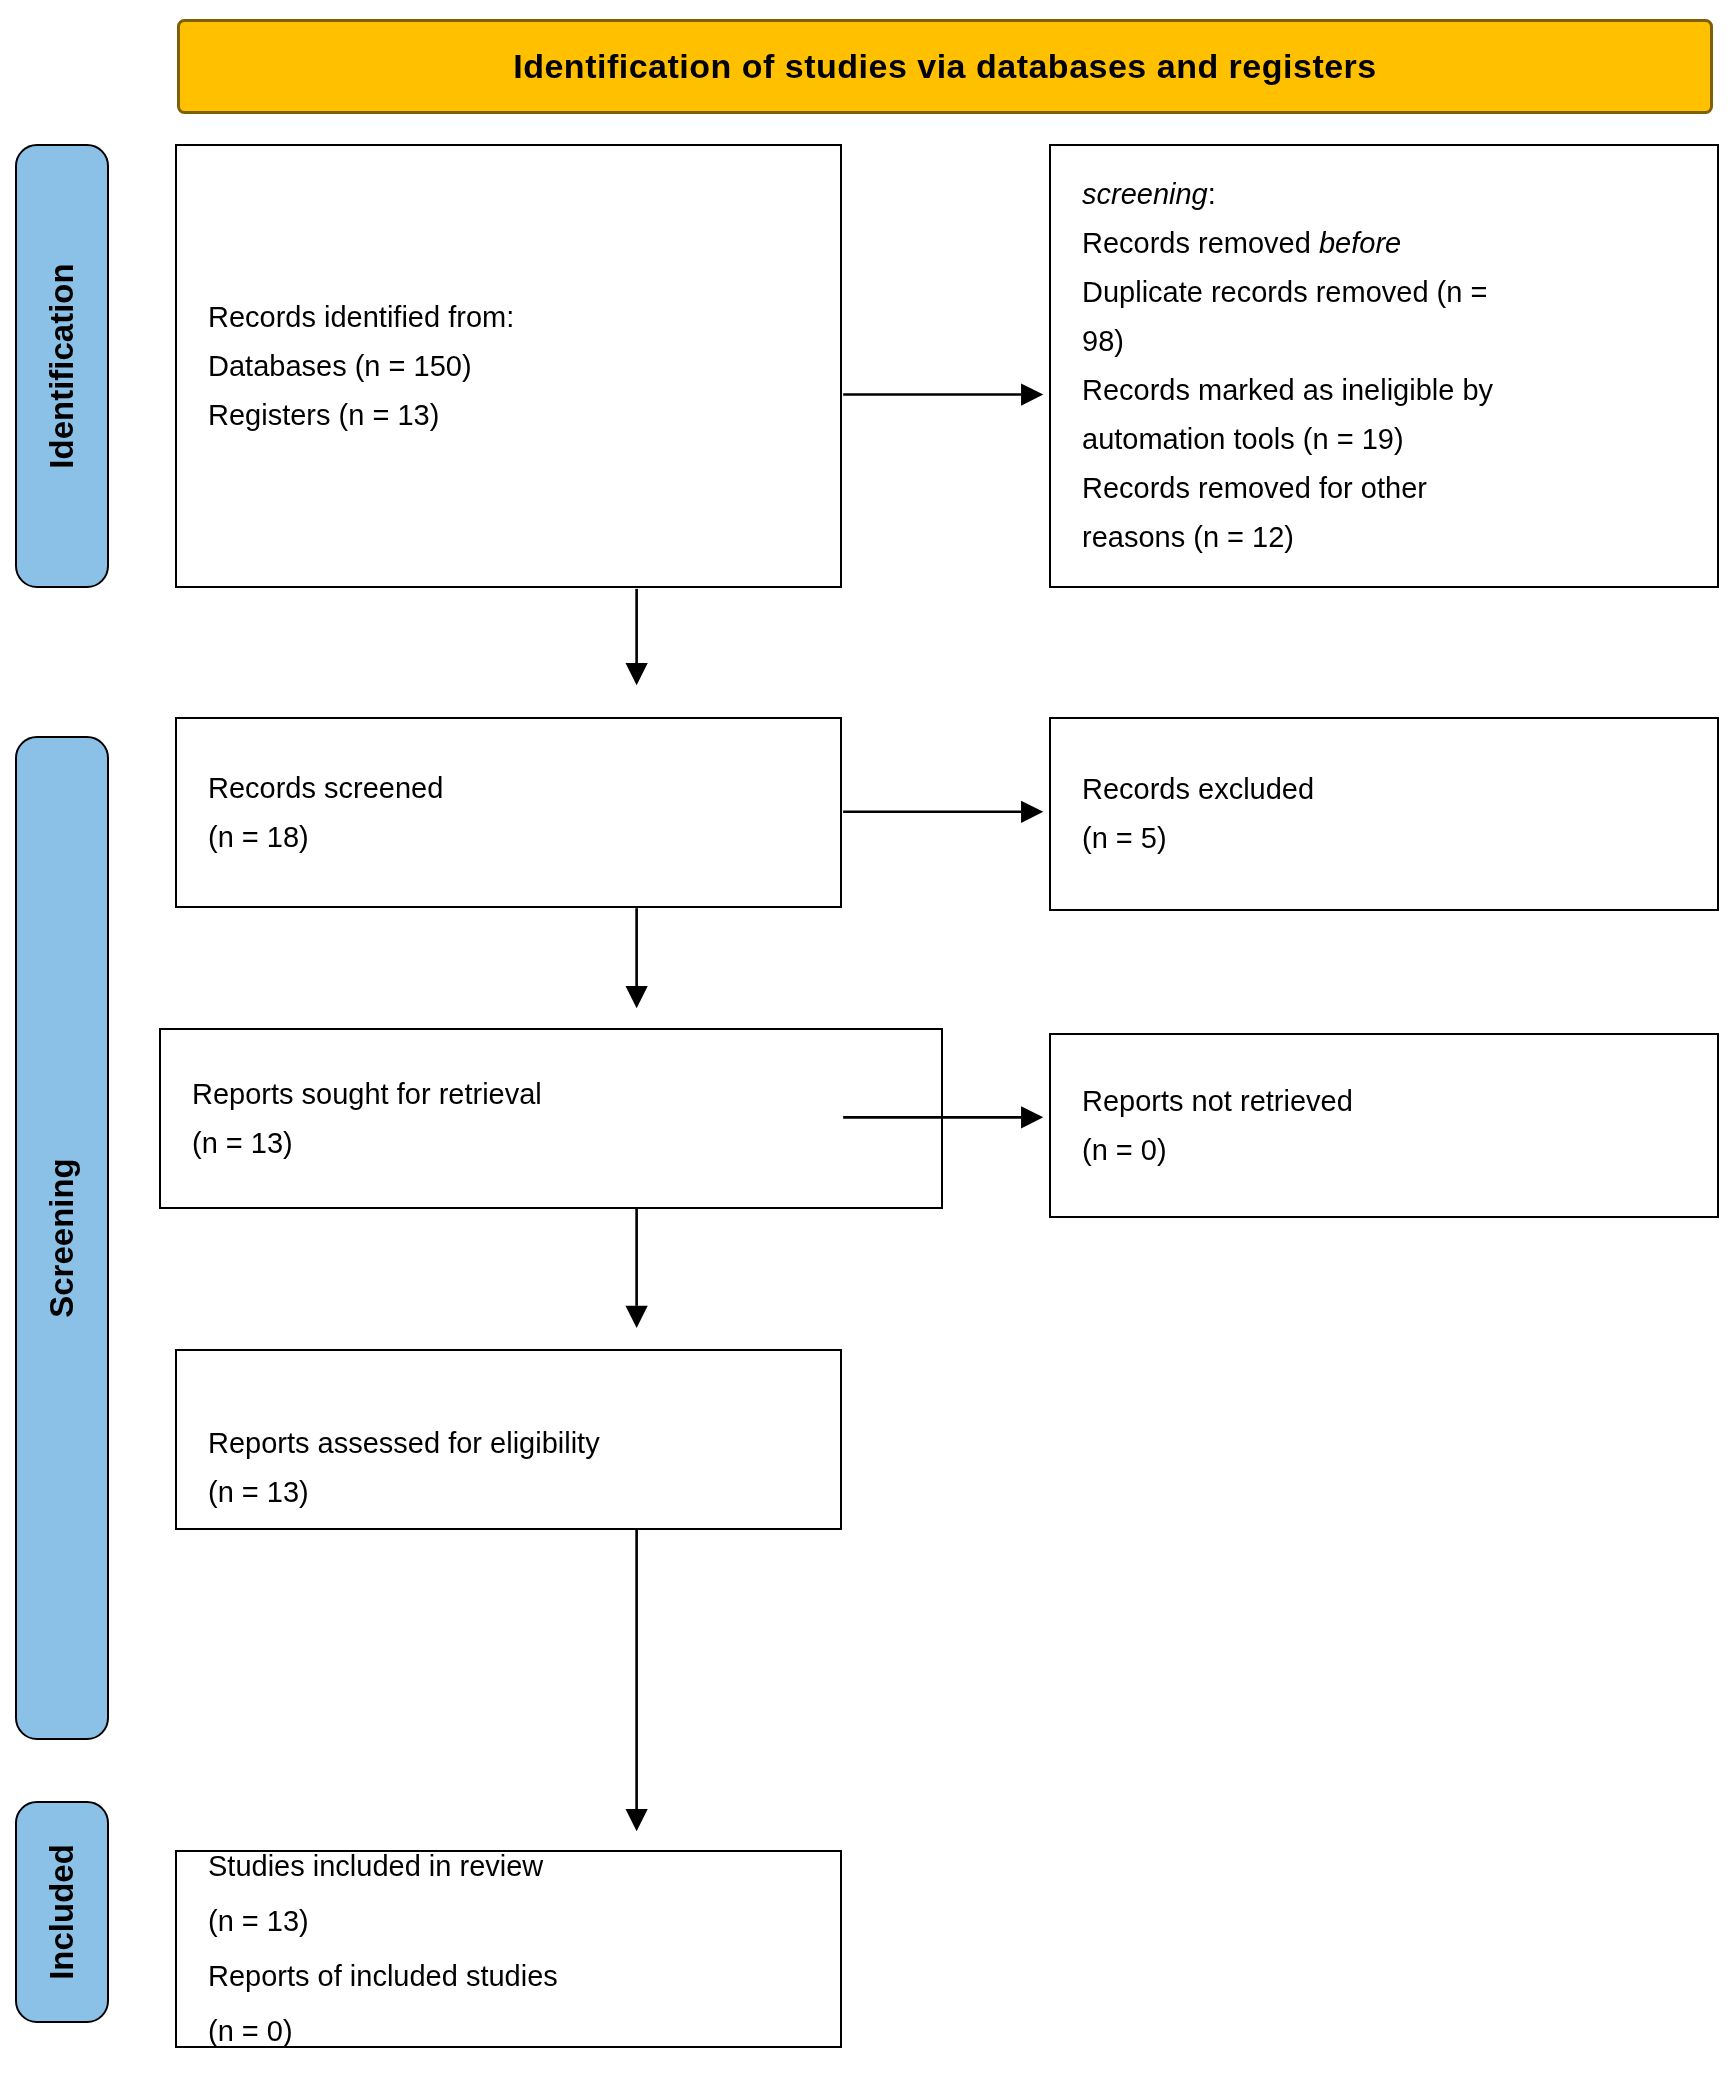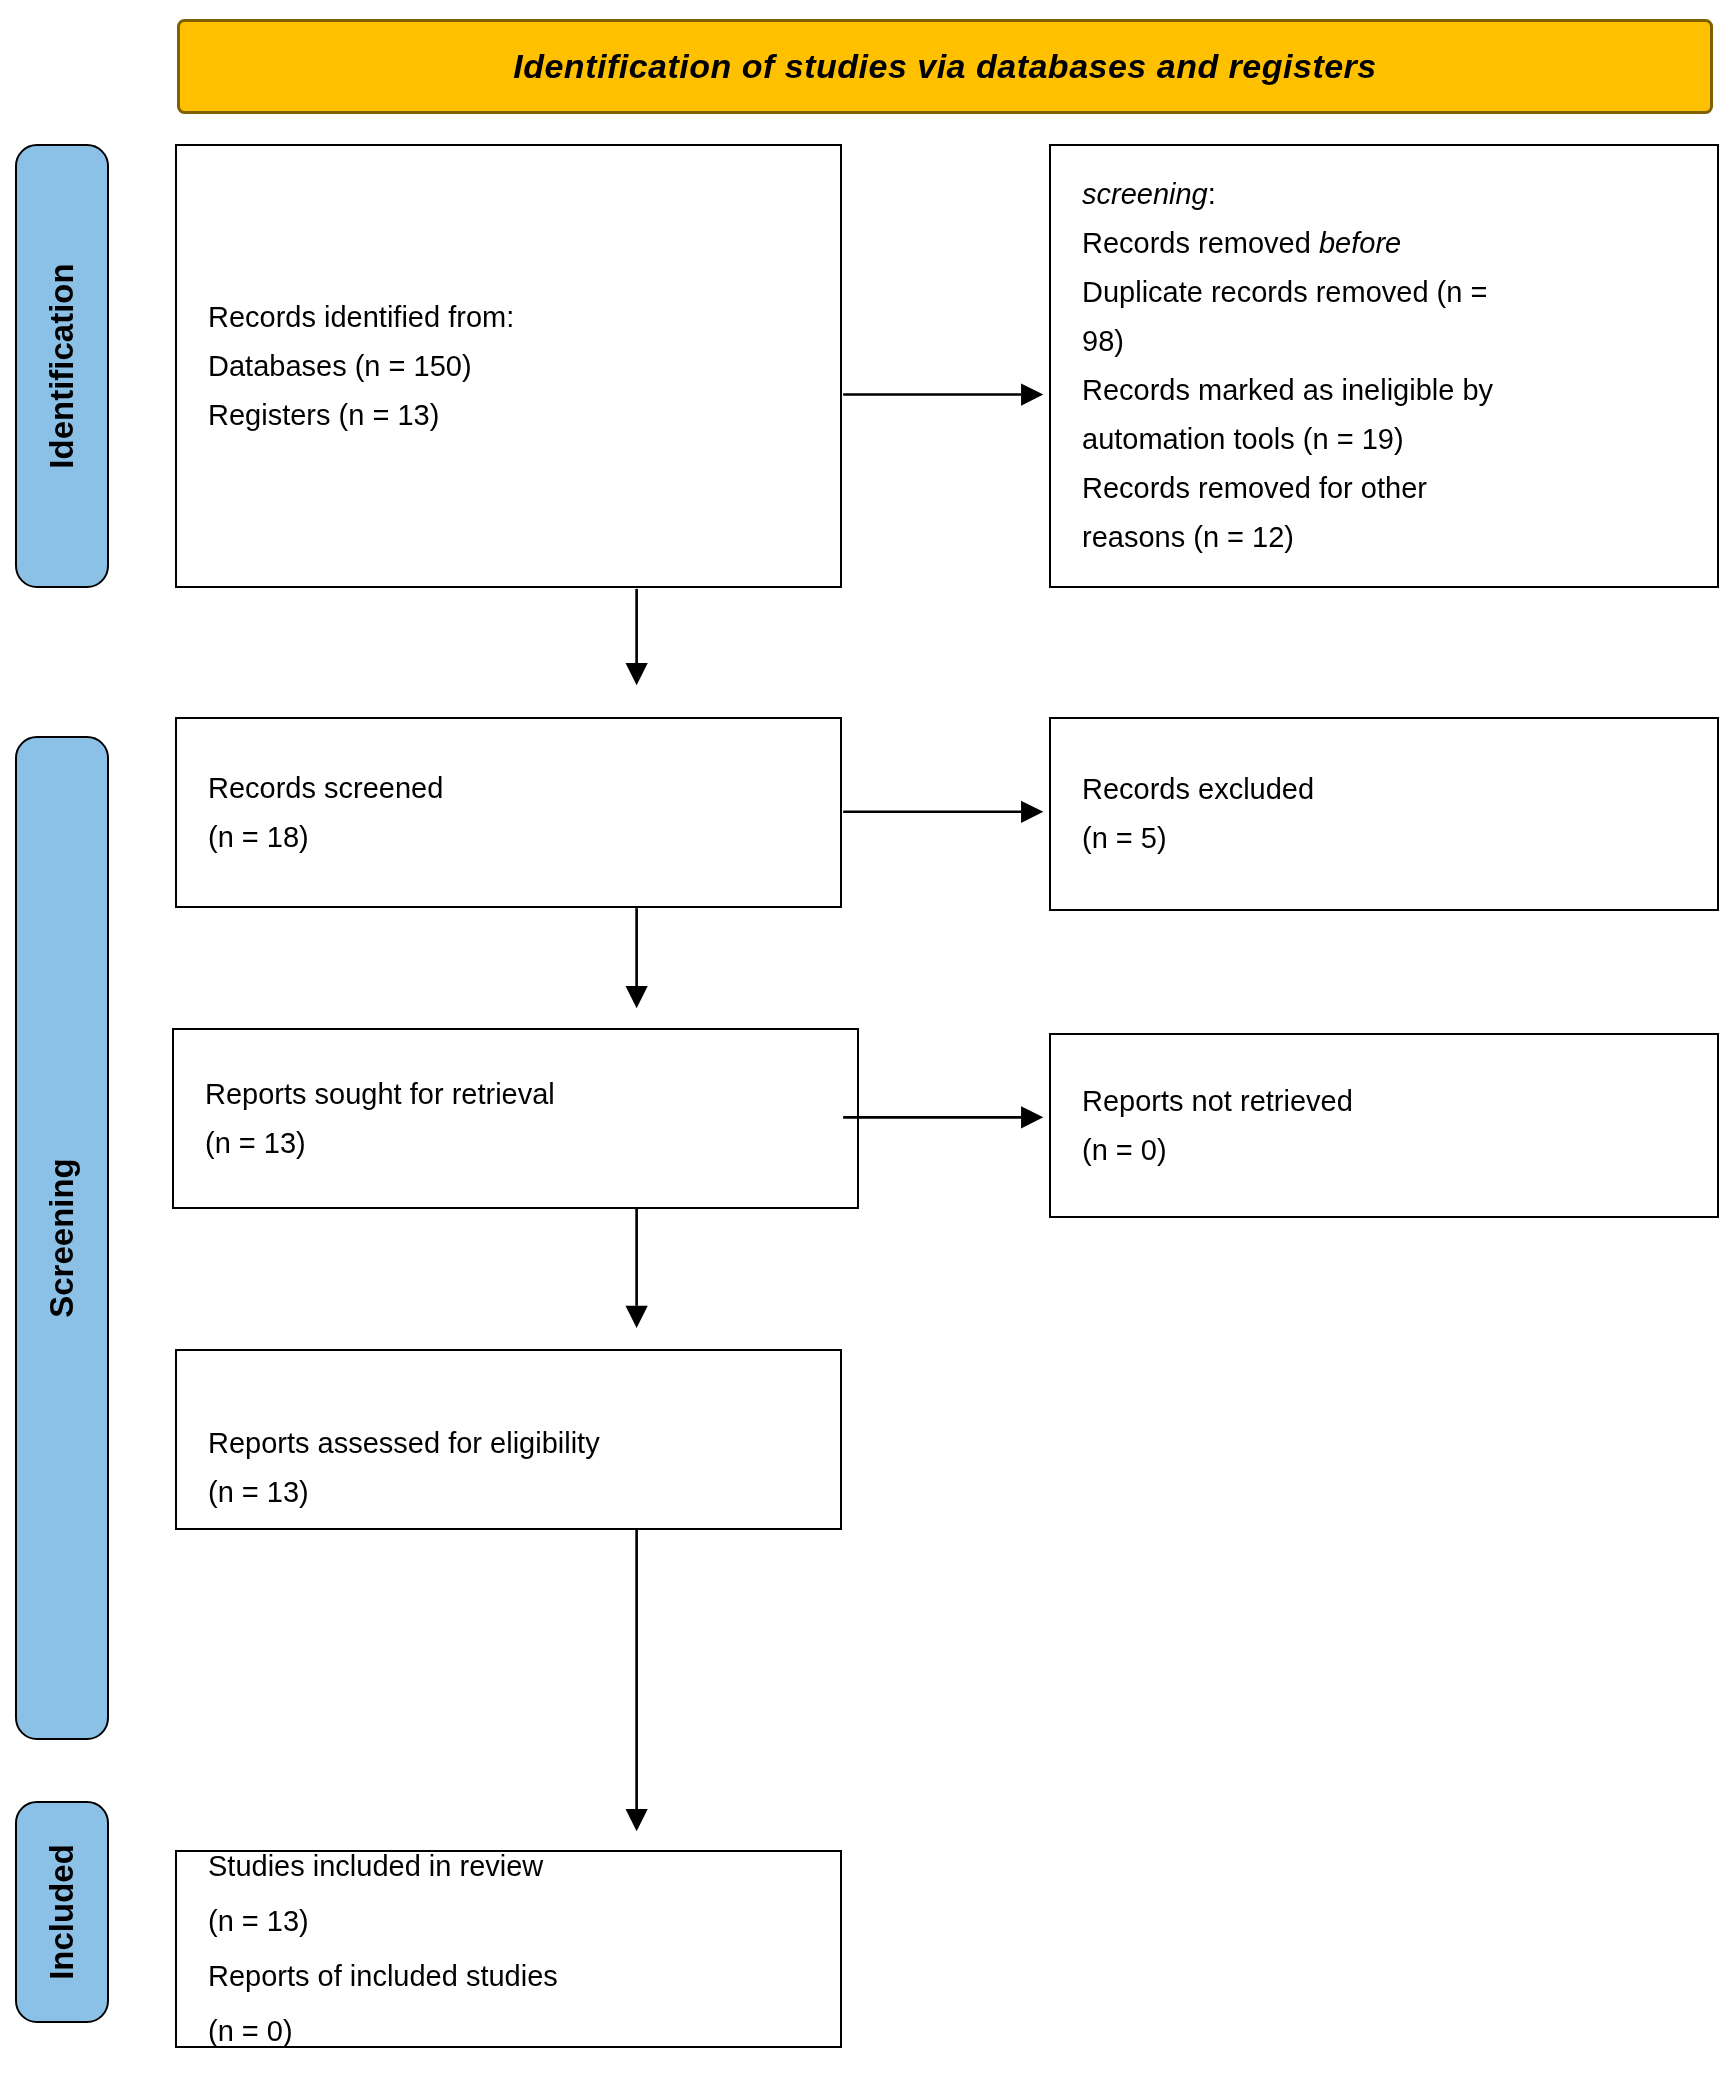--- a/index.html
+++ b/index.html
@@ -32,21 +32,20 @@
     border-radius: 7.4px;
     display: flex;
     align-items: center;
     justify-content: center;
   }
   .banner-title {
     font-size: 34px;
     font-weight: bold;
     color: #000;
     letter-spacing: 0.5px;
-    font-style: italic;
   }
 
   
   .stage {
     position: absolute;
     left: 15px;
     width: 94px;
     background: var(--stage-fill);
     border: 2.1px solid #000;
     border-radius: 22px;
@@ -81,21 +80,21 @@
     line-height: 49px;
     color: #000;
     white-space: nowrap;
   }
   .box .i { font-style: italic; }
 
   .box-records-identified    { left: 175px;  top: 144px;  width: 667px; height: 444px; }
   .box-records-removed       { left: 1049px; top: 144px;  width: 670px; height: 444px; }
   .box-records-screened      { left: 175px;  top: 717px; width: 667px; height: 191px; }
   .box-records-excluded      { left: 1049px; top: 717px; width: 670px; height: 194px; }
-  .box-reports-sought        { left: 172px;  top: 1028px; width: 687px; height: 181px; }
+  .box-reports-sought        { left: 159px;  top: 1028px; width: 784px; height: 181px; }
   .box-reports-not-retrieved { left: 1049px; top: 1033px; width: 670px; height: 185px; }
   .box-reports-assessed      { left: 175px;  top: 1349px; width: 667px; height: 181px; justify-content: flex-end; }
   .box-studies-included      { left: 175px;  top: 1850px; width: 667px; height: 198px; gap: 6px; }
 
   
   .arrows {
     position: absolute;
     left: 0; top: 0;
     width: 1735px;
     height: 2097px;

